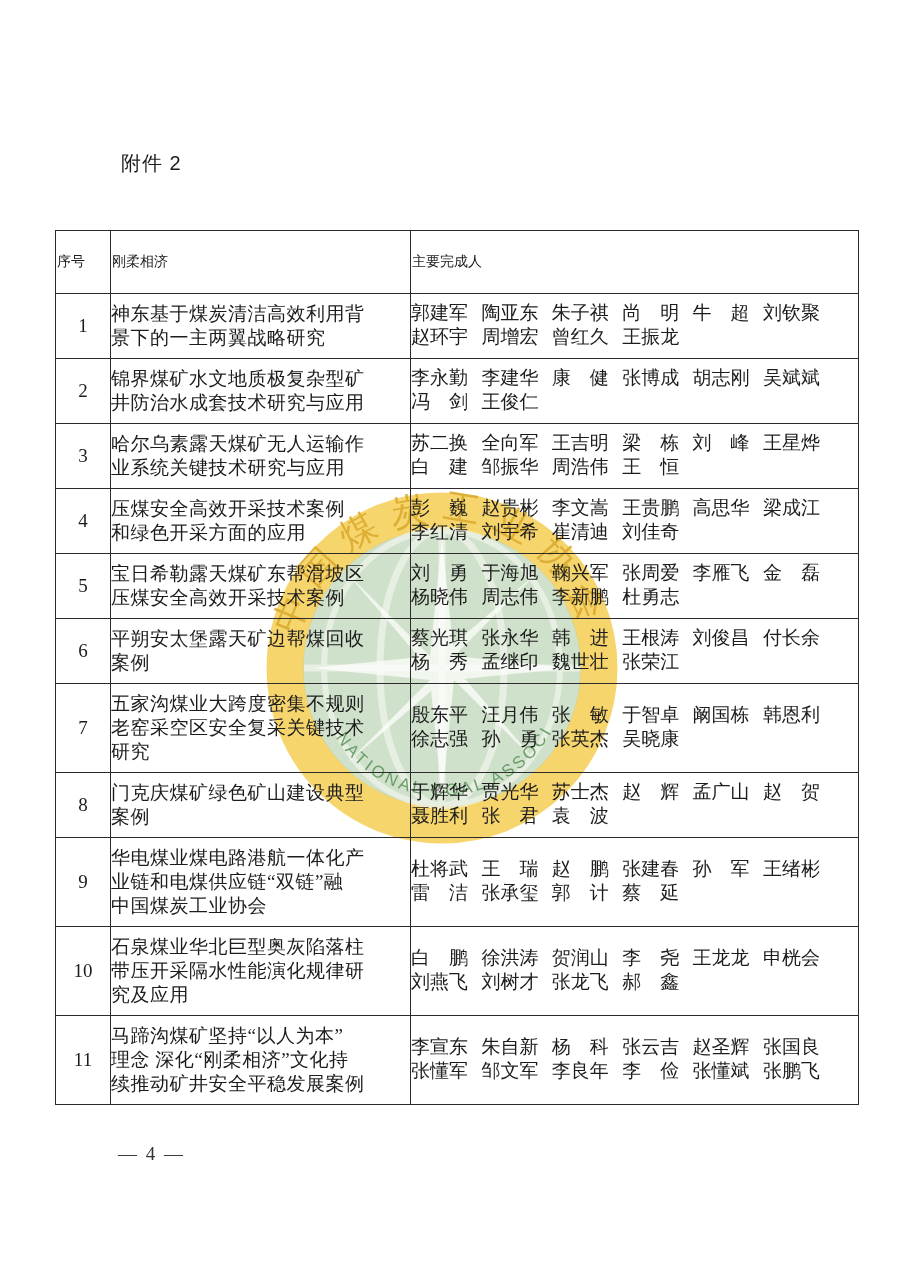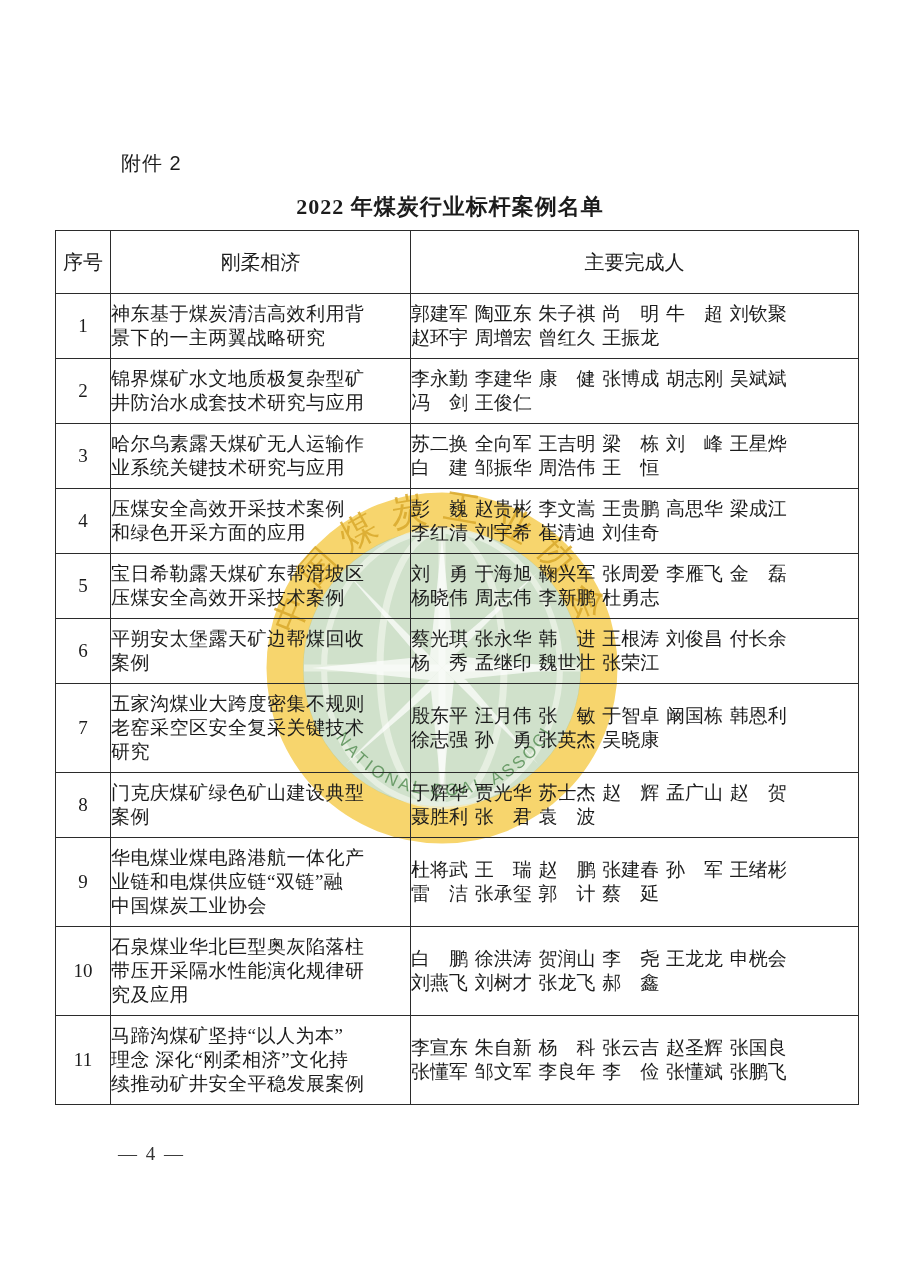--- a/index.html
+++ b/index.html
@@ -51,22 +51,22 @@
   table.case-table col.c-case{width:300px;}
   table.case-table col.c-people{width:448px;}
   table.case-table th, table.case-table td{
     border:1.6px solid #2b2b2b;
     background:transparent;
   }
   table.case-table thead th{
     height:60px;
     font-family:Liberation Serif, serif;
     font-weight:normal;
-    font-size:20px;
-    text-align:center;
+    font-size:14px;
+    text-align:left;
     vertical-align:middle;
   }
   table.case-table td{
     font-size:19px;
     line-height:24px;
     padding:8px 0;
     vertical-align:middle;
     white-space:pre-line;
   }
   td.cell-num{
@@ -76,20 +76,21 @@
   td.cell-case{
     padding-left:11px;
     padding-right:6px;
     letter-spacing:0.5px;
     font-family:Liberation Serif, serif;
   }
   td.cell-people{
     padding-left:10px;
     padding-right:4px;
     word-spacing:2px;
+    font-family:Liberation Mono, monospace;
   }
   .footer{
     position:absolute;
     left:118px;top:1143px;
     font-size:19px;
     letter-spacing:2px;
     z-index:2;
     color:#333;
   }
 </style>
@@ -130,21 +131,20 @@
       <textPath href="#arcTop" startOffset="50%" text-anchor="middle">中国煤炭工业协会</textPath>
     </text>
 
     <text font-size="17" fill="#5a9158" opacity="0.85" letter-spacing="3" font-family="Liberation Sans, sans-serif">
       <textPath href="#arcBottomEn" startOffset="50%" text-anchor="middle">CHINA NATIONAL COAL ASSOCIATION</textPath>
     </text>
   </svg>
 
   <div class="attachment">附件 2</div>
 
-  <h1 class="title">2022 年煤炭行业标杆案例名单</h1>
 
   <table class="case-table">
     <colgroup>
       <col class="c-num">
         <col class="c-case">
         <col class="c-people">
     </colgroup>
     <thead>
       <tr>
         <th>序号</th>

